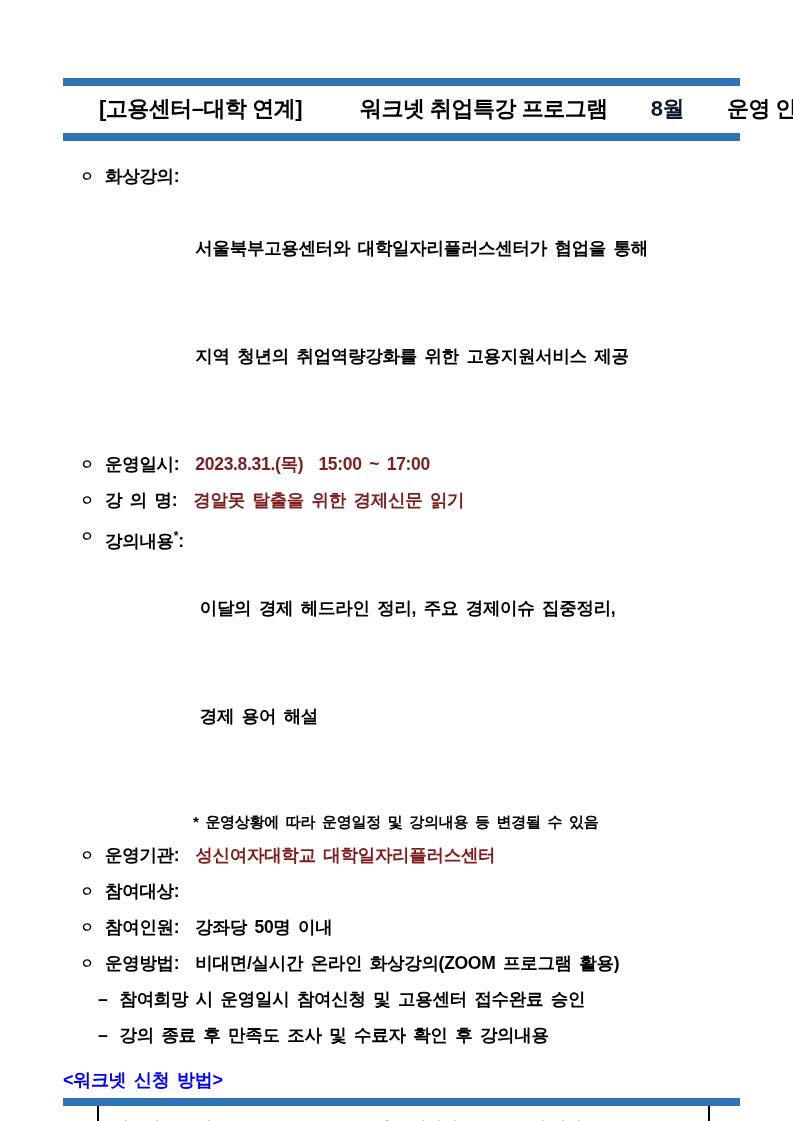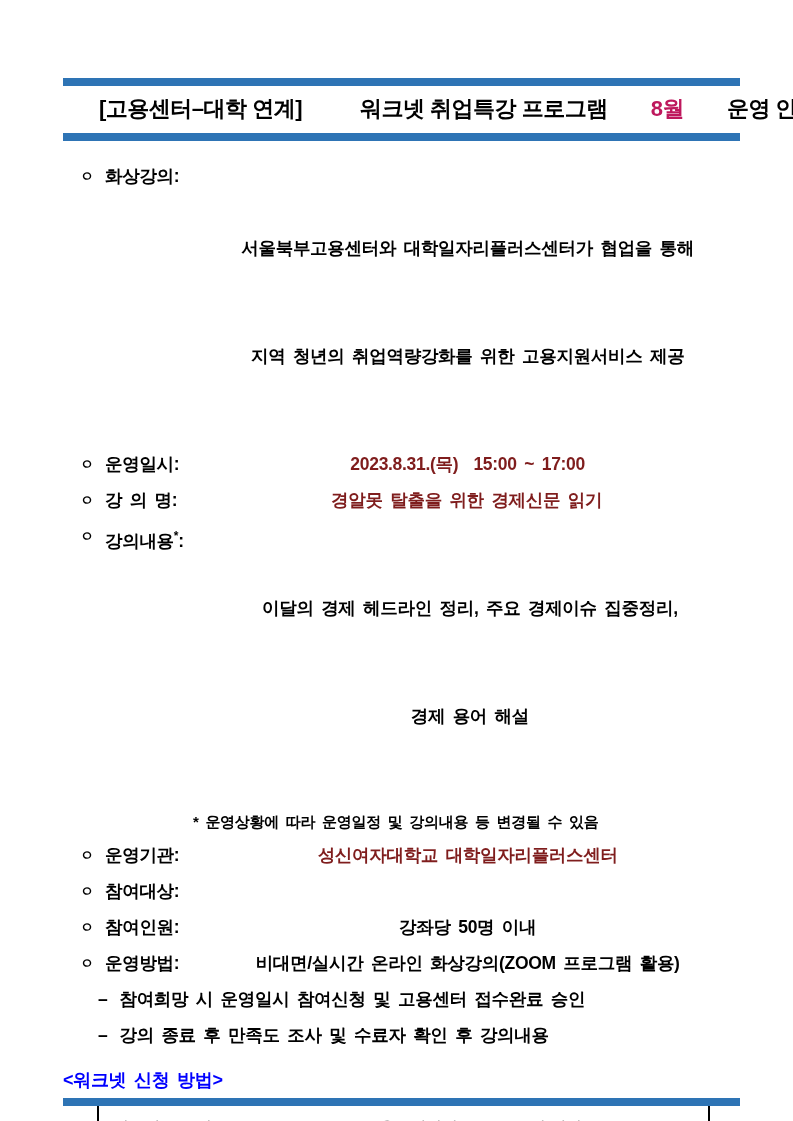--- a/index.html
+++ b/index.html
@@ -12,32 +12,32 @@
   }
   
   .title-block { position:absolute; left:63px; top:78px; width:677px; }
   .hbar { height:8px; background:#2E74B5; }
   .title-line {
     text-align:center; font-size:22px; letter-spacing:-0.5px;
     padding:8px 0 9px 0; white-space:nowrap; color:#000;
   }
   .title-line .tgap { display:inline-block; width:22px; }
   .title-line .seg { display:inline;margin-left:36px; }
-  .title-line .month { color:#be185d; }
+  .title-line .month { color:#0f172a; }
   .title-line .sp { display:inline-block; width:7px; }
   
   .content {
     position:absolute; left:63px; top:158px; width:677px;
     font-size:17.5px; letter-spacing:-0.3px; word-spacing:3px;
   }
   .row { display:flex; align-items:flex-start; line-height:36px; }
   .row .bullet { width:42px; padding-left:17px; font-size:14px; flex:none; }
   .row .label { flex:none; margin-right:16px; white-space:nowrap; }
   .row .label sup { font-size:12px; }
-  .row .value { flex:1; white-space:pre-wrap;text-align:center; }
+  .row .value { flex:1; white-space:pre-wrap; }
   .row .value .vline { display:block; }
   .blue { color:#7f1d1d; }
   .val-black { margin-right:9px; }
   .footnote-row { padding-left:130px; font-size:15px; line-height:31px; letter-spacing:-0.3px; }
   .sub-row { display:flex; padding-left:35px; line-height:36px; }
   .sub-row .dash { flex:none; margin-right:12px; }
   
   .sec-heading {
     text-align:left; color:#0000FF; font-size:18px;
     line-height:30px; margin-top:12px; letter-spacing:-0.3px;

